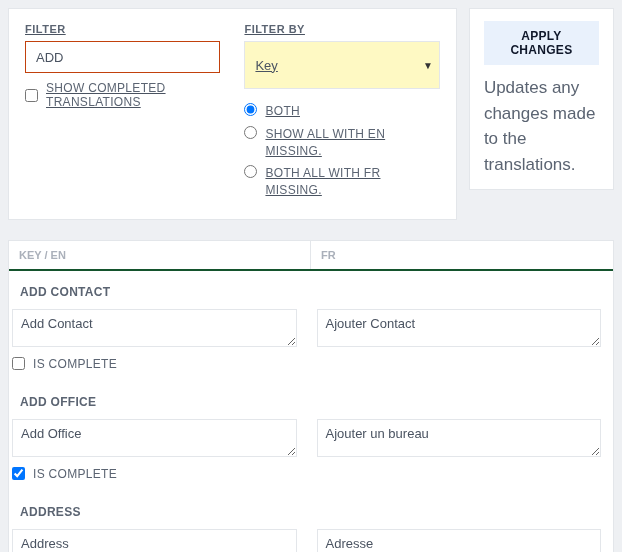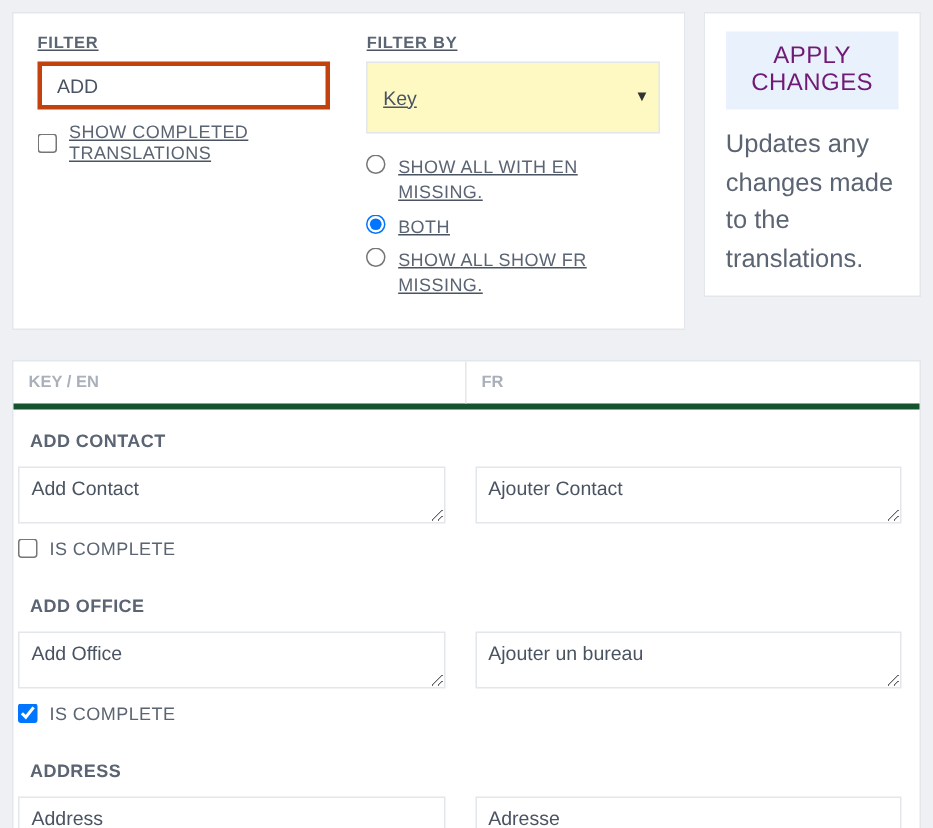--- a/index.html
+++ b/index.html
@@ -24,21 +24,21 @@
   .label-head {
     font-size: 11px;
     font-weight: 600;
     letter-spacing: 0.5px;
     color: #5b6472;
     margin-bottom: 6px;
   }
   .text-input {
     width: 100%;
     height: 32px;
-    border: 3px solid #c2410c;
+    border: 1px solid #c2410c;
     background: #fff;
     padding: 0 10px;
     font-size: 13px;
     color: #4a5361;
     outline: none;
   }
   .select-wrap {
     position: relative;
     width: 100%;
     height: 48px;
@@ -85,42 +85,42 @@
   .side-panel {
     background: #fff;
     border: 1px solid #e3e6ea;
     padding: 12px 14px;
     width: 146px;
   }
   .apply-btn {
     width: 100%;
     background: #e9f1fc;
     border: none;
-    color: #701a75;
-    font-size: 16px;
-    font-weight: 400;
+    color: #0f172a;
+    font-size: 12px;
+    font-weight: 700;
     letter-spacing: 0.3px;
     padding: 8px 6px;
     cursor: pointer;
     text-align: center;
   }
   .side-desc {
     font-size: 17px;
     color: #5b6472;
     margin-top: 10px;
     line-height: 1.5;
   }
   .table-wrap {
     margin-top: 20px;
     background: #fff;
     border: 1px solid #e3e6ea;
   }
   .thead {
     display: flex;
-    border-bottom: 4px solid #14532d;
+    border-bottom: 2px solid #14532d;
   }
   .th {
     font-size: 11px;
     font-weight: 600;
     color: #aab0ba;
     padding: 8px 10px;
   }
   .th-key { width: 50%; border-right: 1px solid #e3e6ea; }
   .th-fr { width: 50%; }
   .entry { padding: 10px 12px 8px 3px; position: relative; }
@@ -171,30 +171,30 @@
         </div>
       </div>
       <div class="filter-col">
         <div class="label-head">FILTER BY</div>
         <div class="select-wrap">
           <span>Key</span>
           <span class="select-caret">▼</span>
         </div>
         <div class="radio-group">
           <label class="radio-row">
-            <input type="radio" name="fb" style="">
-            <span>SHOW ALL WITH EN MISSING.</span>
-          </label>
-          <label class="radio-row">
             <input type="radio" name="fb" checked="" style="">
             <span>BOTH</span>
           </label>
           <label class="radio-row">
             <input type="radio" name="fb" style="">
-            <span>SHOW ALL SHOW FR MISSING.</span>
+            <span>SHOW ALL WITH EN MISSING.</span>
+          </label>
+          <label class="radio-row">
+            <input type="radio" name="fb" style="">
+            <span>BOTH ALL WITH FR MISSING.</span>
           </label>
         </div>
       </div>
     </div>
   </div>
 
   <div class="side-panel">
     <button class="apply-btn">APPLY CHANGES</button>
     <div class="side-desc">Updates any changes made to the translations.</div>
   </div>

